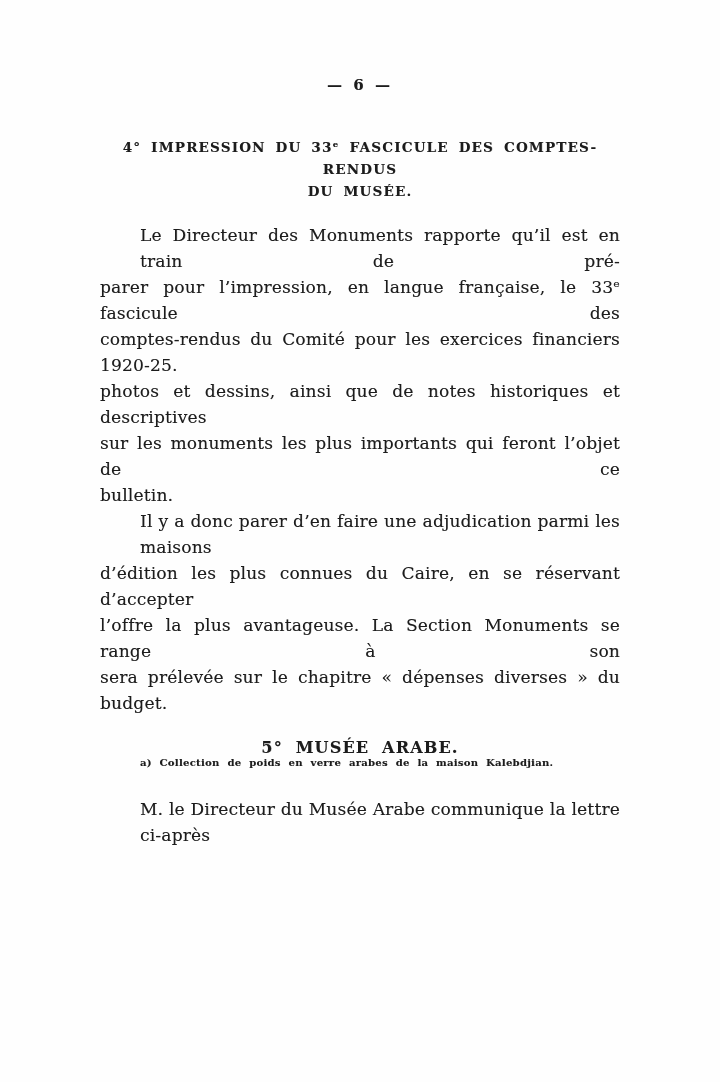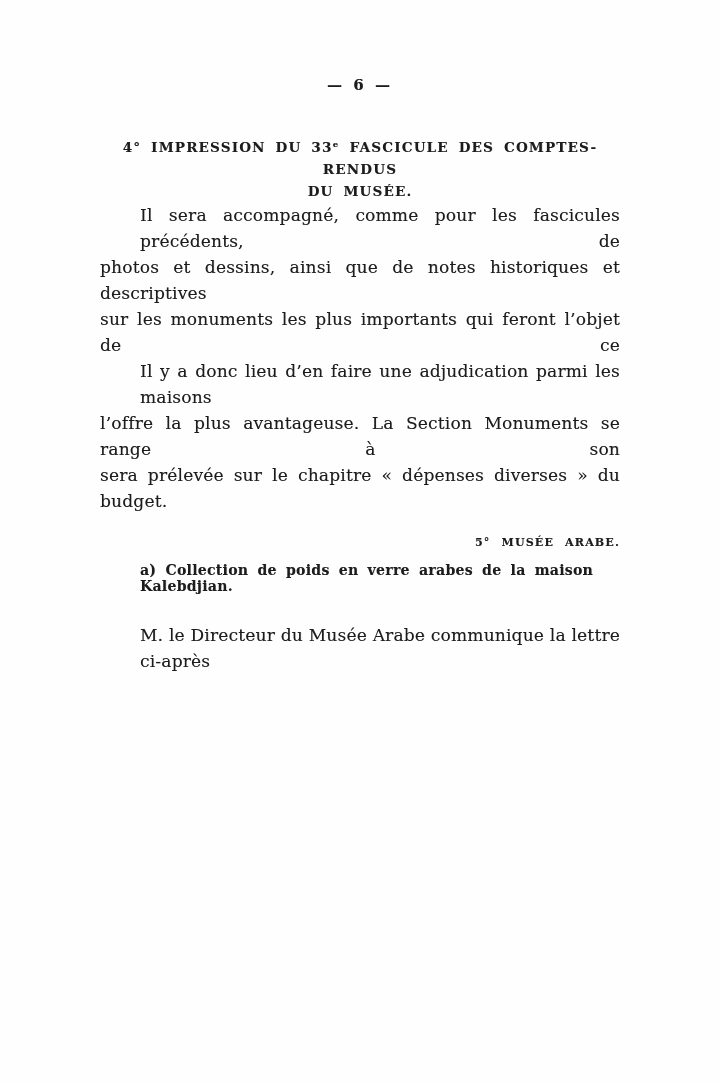--- a/index.html
+++ b/index.html
@@ -34,31 +34,30 @@
     margin-top: 42px;
     text-align: center;
     font-weight: bold;
     font-size: 13.5px;
     line-height: 22px;
     letter-spacing: 1.2px;
     word-spacing: 4px;
   }
   .heading-5 {
     margin-top: 22px;
-    text-align: right;
+    text-align: center;
     font-weight: bold;
-    font-size: 11px;
+    font-size: 16px;
     letter-spacing: 1.2px;
     word-spacing: 6px;
   }
   .subheading {
-    margin-top: 13px;
     padding-left: 40px;
     font-weight: bold;
-    font-size: 14px;
+    font-size: 10px;
     letter-spacing: 0.3px;
     word-spacing: 4px;
   }
   .para { margin-top: 20px; }
   .para.tight { margin-top: 0; }
   .line {
     line-height: 26px;
     text-align: justify;
     text-align-last: justify;
     letter-spacing: 0.2px;
@@ -72,29 +71,35 @@
 <div class="page">
   <div class="content">
 
     <div class="page-number">— 6 —</div>
 
     <div class="heading-main">
       <div>4° IMPRESSION DU 33ᵉ FASCICULE DES COMPTES-RENDUS</div>
       <div>DU MUSÉE.</div>
     </div>
 
-
-    <div class="para tight">
-      <div class="line indent">Il sera accompagné, comme pour les fascicules précédents, de</div>
-      <div class="line">photos et dessins, ainsi que de notes historiques et descriptives</div>
-      <div class="line">sur les monuments les plus importants qui feront l’objet de ce</div>
+    <div class="para">
+      <div class="line indent">Le Directeur des Monuments rapporte qu’il est en train de pré-</div>
+      <div class="line">parer pour l’impression, en langue française, le 33ᵉ fascicule des</div>
+      <div class="line short">comptes-rendus du Comité pour les exercices financiers 1920-25.</div>
     </div>
 
     <div class="para tight">
-      <div class="line indent">Il y a donc lieu d’en faire une adjudication parmi les maisons</div>
+      <div class="line">photos et dessins, ainsi que de notes historiques et descriptives</div>
+      <div class="line">sur les monuments les plus importants qui feront l’objet de ce</div>
+      <div class="line short">bulletin.</div>
+    </div>
+
+    <div class="para tight">
+      <div class="line indent">Il y a donc parer d’en faire une adjudication parmi les maisons</div>
+      <div class="line">d’édition les plus connues du Caire, en se réservant d’accepter</div>
       <div class="line">l’offre la plus avantageuse. La Section Monuments se range à son</div>
       <div class="line short">sera prélevée sur le chapitre « dépenses diverses » du budget.</div>
     </div>
 
     <div class="heading-5">5° MUSÉE ARABE.</div>
 
     <div class="subheading">a) Collection de poids en verre arabes de la maison Kalebdjian.</div>
 
     <div class="para" style="margin-top:28px">
       <div class="line indent">M. le Directeur du Musée Arabe communique la lettre ci-après</div>

